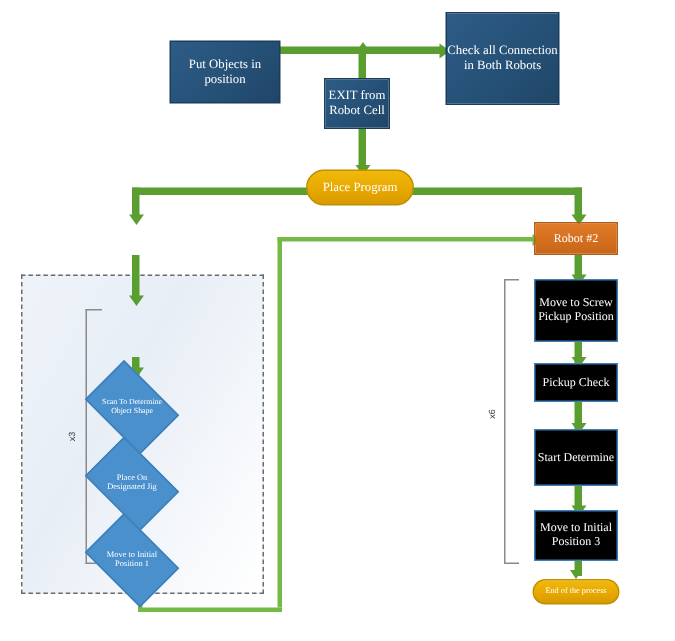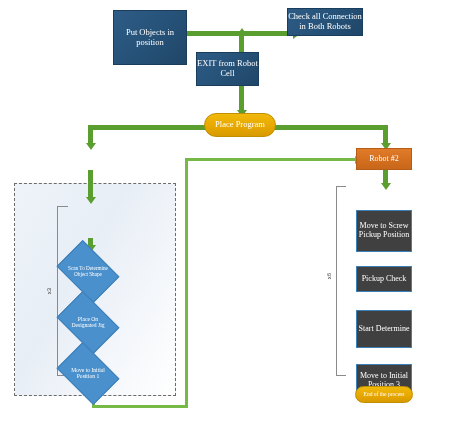--- a/index.html
+++ b/index.html
@@ -33,24 +33,23 @@
     font-size: 8.5px;
   }
   
   .box-orange {
     background: linear-gradient(180deg, #e07b2a 0%, #d4701f 50%, #c8661a 100%);
     border: 1px solid #b55c16;
     font-size: 8px;
   }
   
   .box-blue {
-    background: #404040;
+    background: #000000;
     border: 1px solid #3d7fb8;
     font-size: 8px;
-    margin-top: 24px;
   }
   
   .pill {
     background: linear-gradient(180deg, #f0b90b 0%, #e8a800 55%, #d89b00 100%);
     border: 1px solid #c08f00;
     border-radius: 999px;
     font-size: 8.5px;
   }
   .pill-small { font-size: 5.5px; }
   
@@ -205,29 +204,29 @@
 
   <div class="conn conn-thick-v" style="left:383px; top:374px; height:10px;"></div>
   <div class="arrowhead arrow-down-sm" style="left:379.5px; top:380px;"></div>
 
   <div class="bracket" style="left:57px; top:206px; width:11px; height:170px;"></div>
   <span class="rep-label" style="left:41px; top:288px; width:16px; text-align:center;">x3</span>
 
   <div class="bracket" style="left:336px; top:186px; width:10px; height:190px;"></div>
   <span class="rep-label" style="left:321px; top:273px; width:16px; text-align:center;">x6</span>
 
-  <div class="node box-navy" style="left:113px; top:10px; width:74px; height:55px;">
+  <div class="node box-navy" style="left:113px; top:27px; width:74px; height:42px;">
     <span>Put Objects in position</span>
   </div>
 
-  <div class="node box-navy" style="left:287px; top:8px; width:76px; height:28px;">
+  <div class="node box-navy" style="left:297px; top:8px; width:76px; height:62px;">
     <span>Check all Connection in Both Robots</span>
   </div>
 
-  <div class="node box-navy" style="left:196px; top:52px; width:63px; height:34px;">
+  <div class="node box-navy" style="left:216px; top:52px; width:44px; height:34px;">
     <span>EXIT from Robot Cell</span>
   </div>
 
   <div class="node pill" style="left:204px; top:113px; width:72px; height:24px;">
     <span>Place Program</span>
   </div>
 
 
   <div class="node box-orange" style="left:356px; top:148px; width:56px; height:22px;">
     <span>Robot #2</span>

